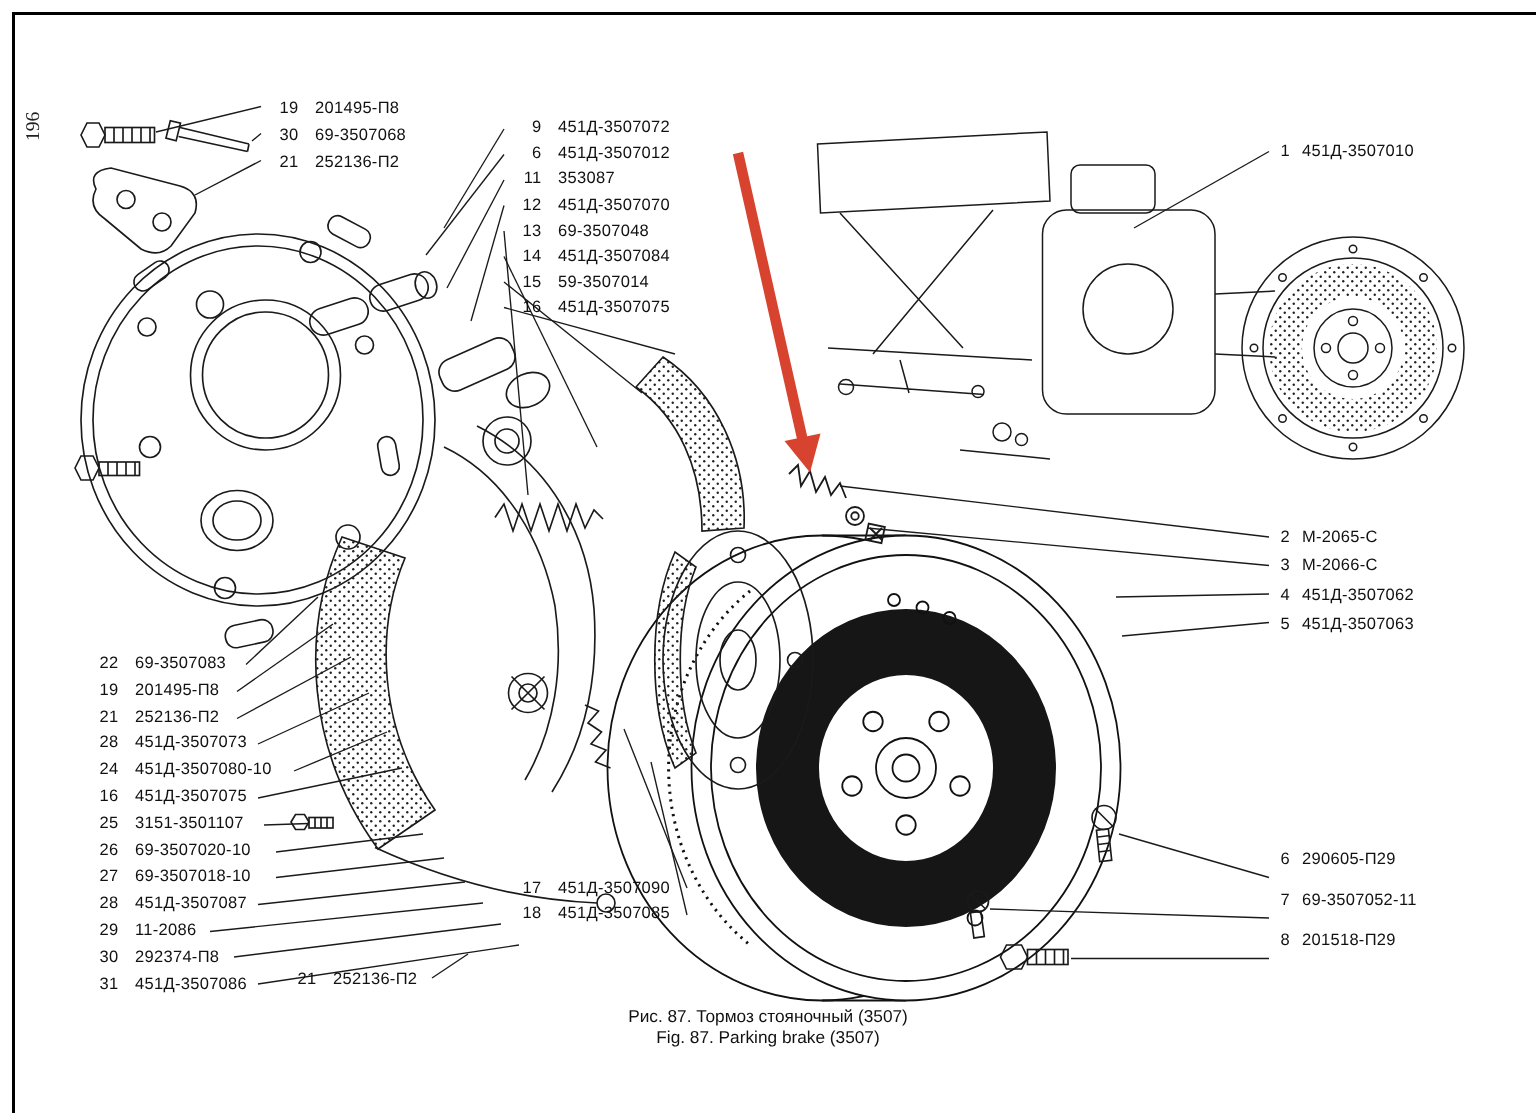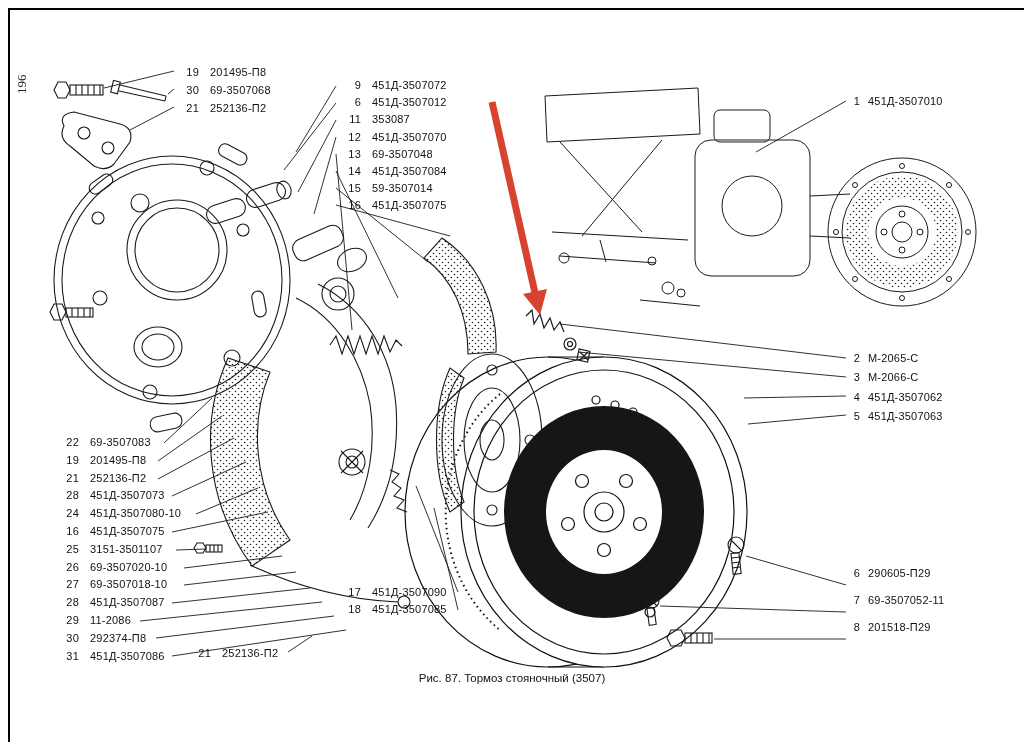--- a/index.html
+++ b/index.html
@@ -286,13 +286,14 @@
   <div class="lr"><span class="n">17</span><span class="p">451Д-3507090</span></div>
   <div class="lr"><span class="n">18</span><span class="p">451Д-3507085</span></div>
 </div>
 
 <div class="lg g-b21">
   <div class="lr"><span class="n">21</span><span class="p">252136-П2</span></div>
 </div>
 
 <div class="caption">
   <div>Рис. 87. Тормоз стояночный (3507)</div>
+  <div>Fig. 87. Parking brake (3507)</div>
 </div>
 
 </body></html>

